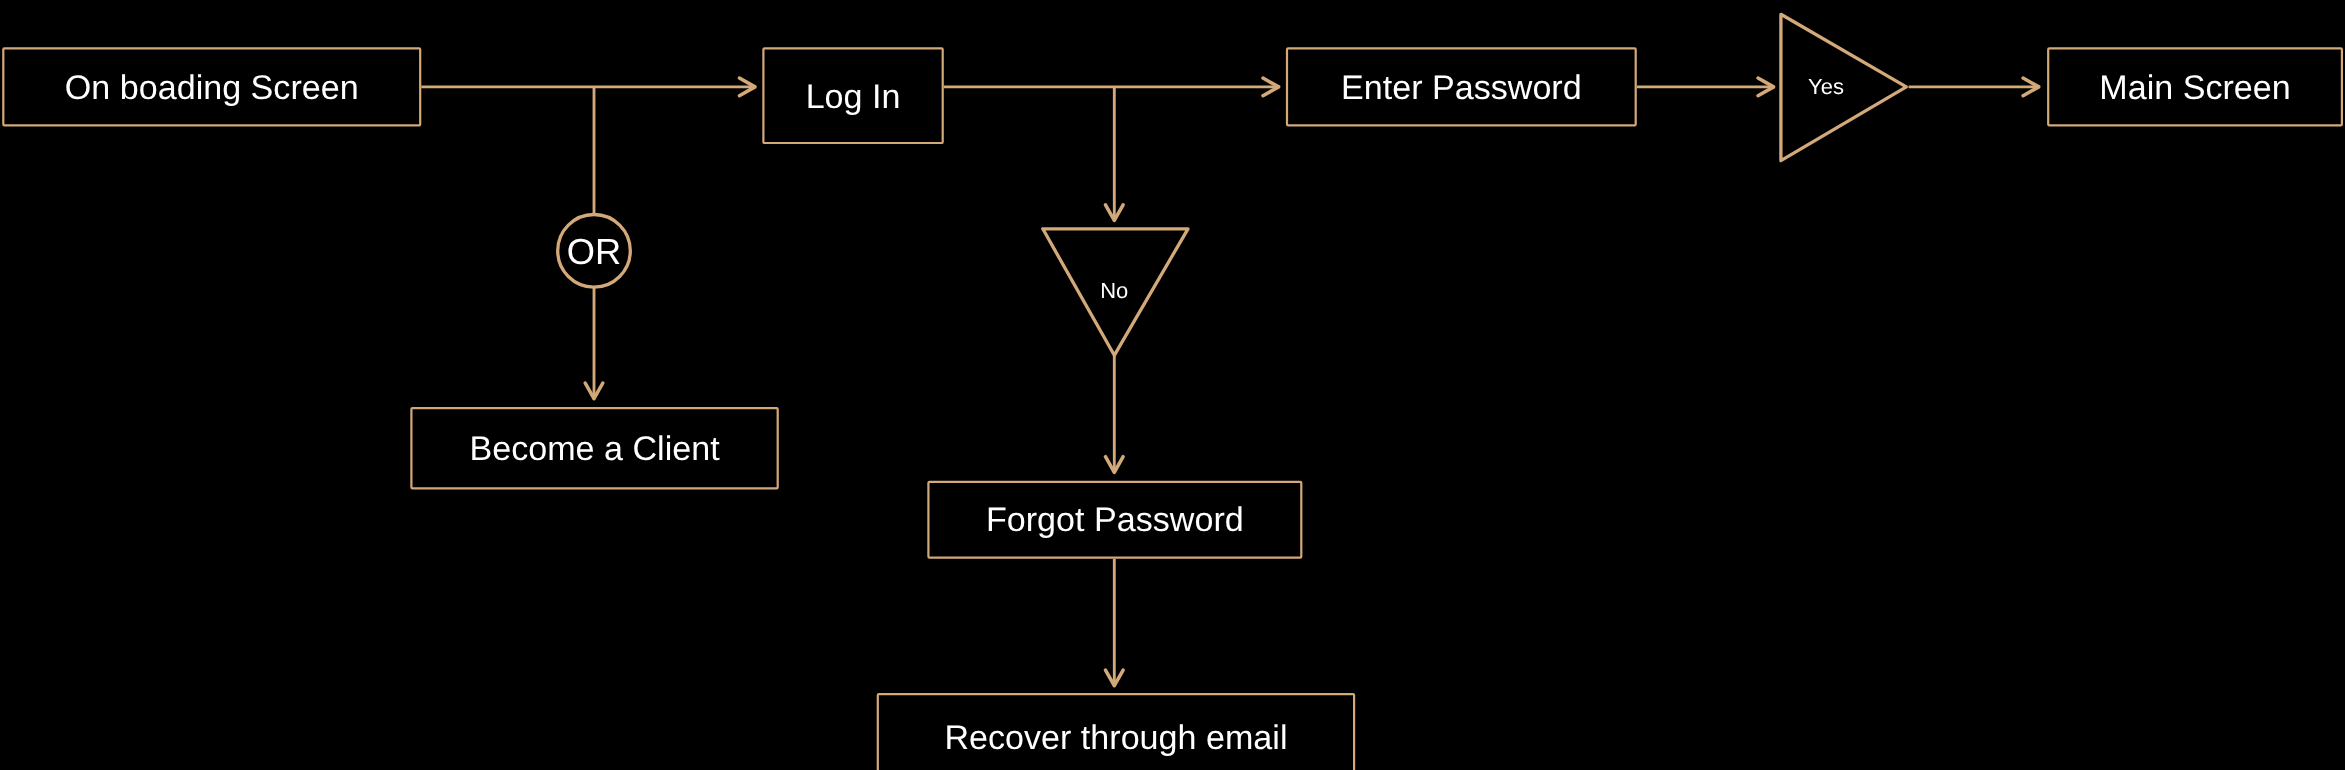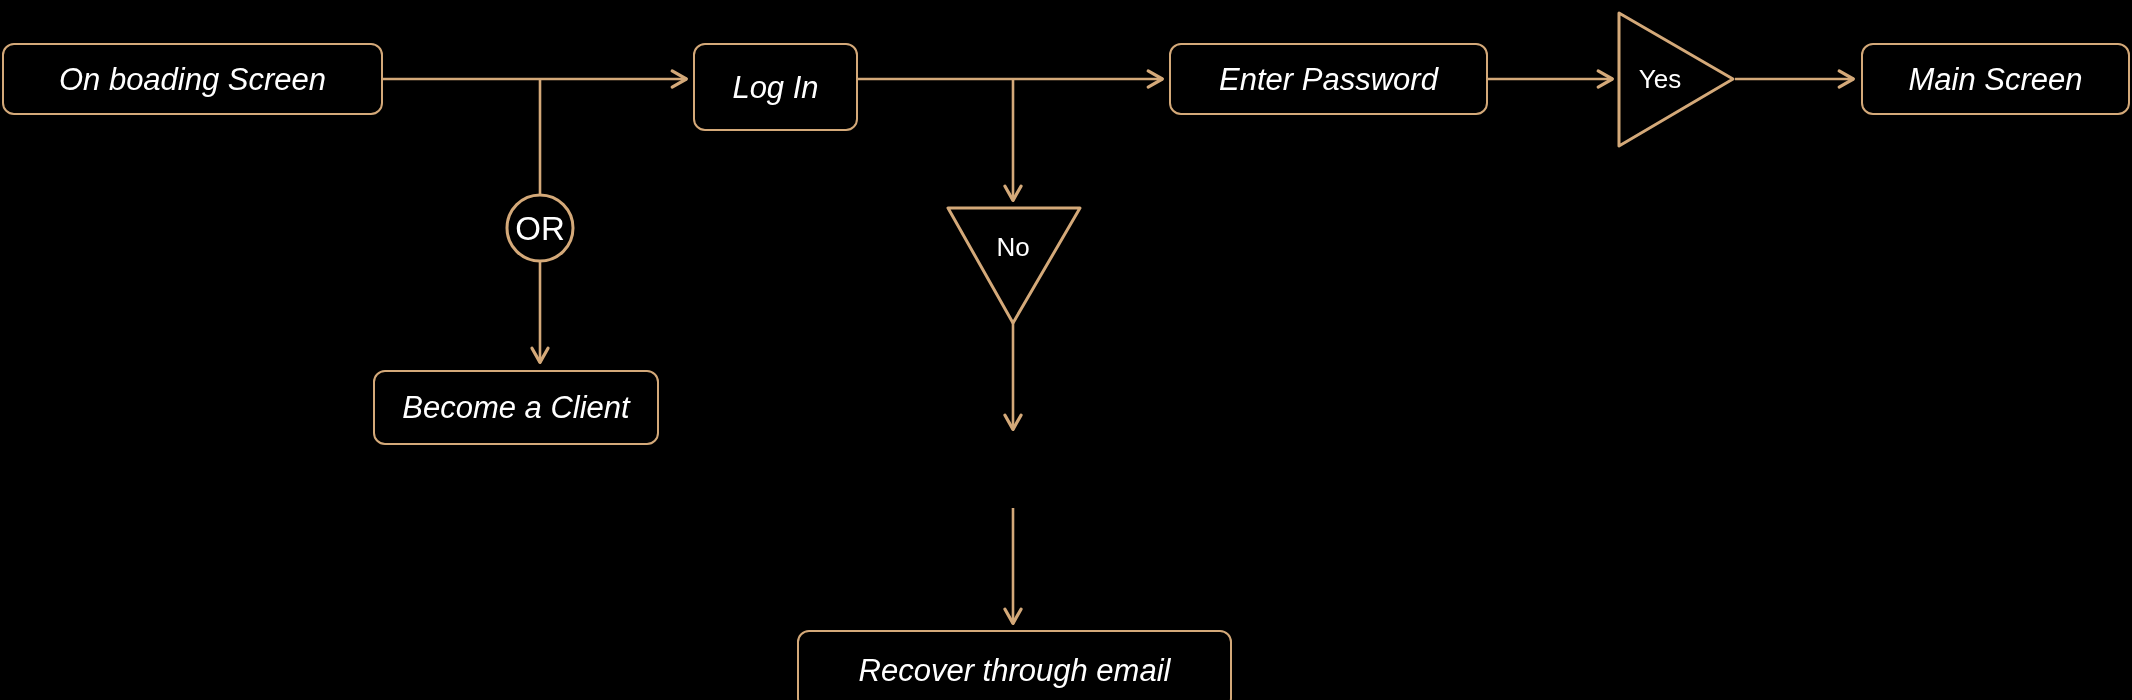--- a/index.html
+++ b/index.html
@@ -16,38 +16,37 @@
     overflow:hidden;
   }
   .wires{position:absolute;left:0;top:0;width:2132px;height:700px;}
   .wire{stroke:var(--accent);stroke-width:2.6;fill:none;}
   .shape{stroke:var(--accent);stroke-width:3;fill:#000;stroke-linejoin:round;}
   .arrowhead{stroke:var(--accent);stroke-width:2.6;fill:none;stroke-linecap:round;stroke-linejoin:round;}
   .node{
     position:absolute;
     box-sizing:border-box;
     border:2.6px solid var(--accent);
-    border-radius:12px;
+    border-radius:2px;
     background:#000;
     display:flex;align-items:center;justify-content:center;
     color:var(--text);
     font-size:31px;
     line-height:1;
     white-space:nowrap;
-    font-style:italic;
   }
   .shape-label{
     position:absolute;
     display:flex;align-items:center;justify-content:center;
     color:var(--text);
     line-height:1;
     white-space:nowrap;
   }
   .lbl-or{font-size:33px;}
-  .lbl-decision{font-size:26px;}
+  .lbl-decision{font-size:20px;}
 </style>
 </head>
 <body>
 
 <div class="stage">
 
   <svg class="wires" viewBox="0 0 2132 700">
     <defs>
       <marker id="arrow" viewBox="0 0 20 20" refX="17" refY="10" markerWidth="9.5" markerHeight="9.5" orient="auto-start-reverse">
         <path class="arrowhead" d="M5 3.5 L16.5 10 L5 16.5"></path>
@@ -86,28 +85,31 @@
   </div>
 
   <div class="node" style="left:1169px;top:43px;width:319px;height:72px">
     <span>Enter Password</span>
   </div>
 
   <div class="node" style="left:1861px;top:43px;width:269px;height:72px">
     <span>Main Screen</span>
   </div>
 
-  <div class="node" style="left:373px;top:370px;width:286px;height:75px">
+  <div class="node" style="left:373px;top:370px;width:335px;height:75px">
     <span>Become a Client</span>
   </div>
 
+  <div class="node" style="left:843px;top:437px;width:341px;height:71px">
+    <span>Forgot Password</span>
+  </div>
 
   <div class="node" style="left:797px;top:630px;width:435px;height:80px">
     <span>Recover through email</span>
   </div>
 
   <div class="shape-label lbl-or" style="left:505px;top:204px;width:70px;height:48px">OR</div>
 
   <div class="shape-label lbl-decision" style="left:1619px;top:55px;width:82px;height:48px">Yes</div>
 
-  <div class="shape-label lbl-decision" style="left:973px;top:222px;width:80px;height:50px">No</div>
+  <div class="shape-label lbl-decision" style="left:973px;top:240px;width:80px;height:50px">No</div>
 
 </div>
 
 </body></html>

